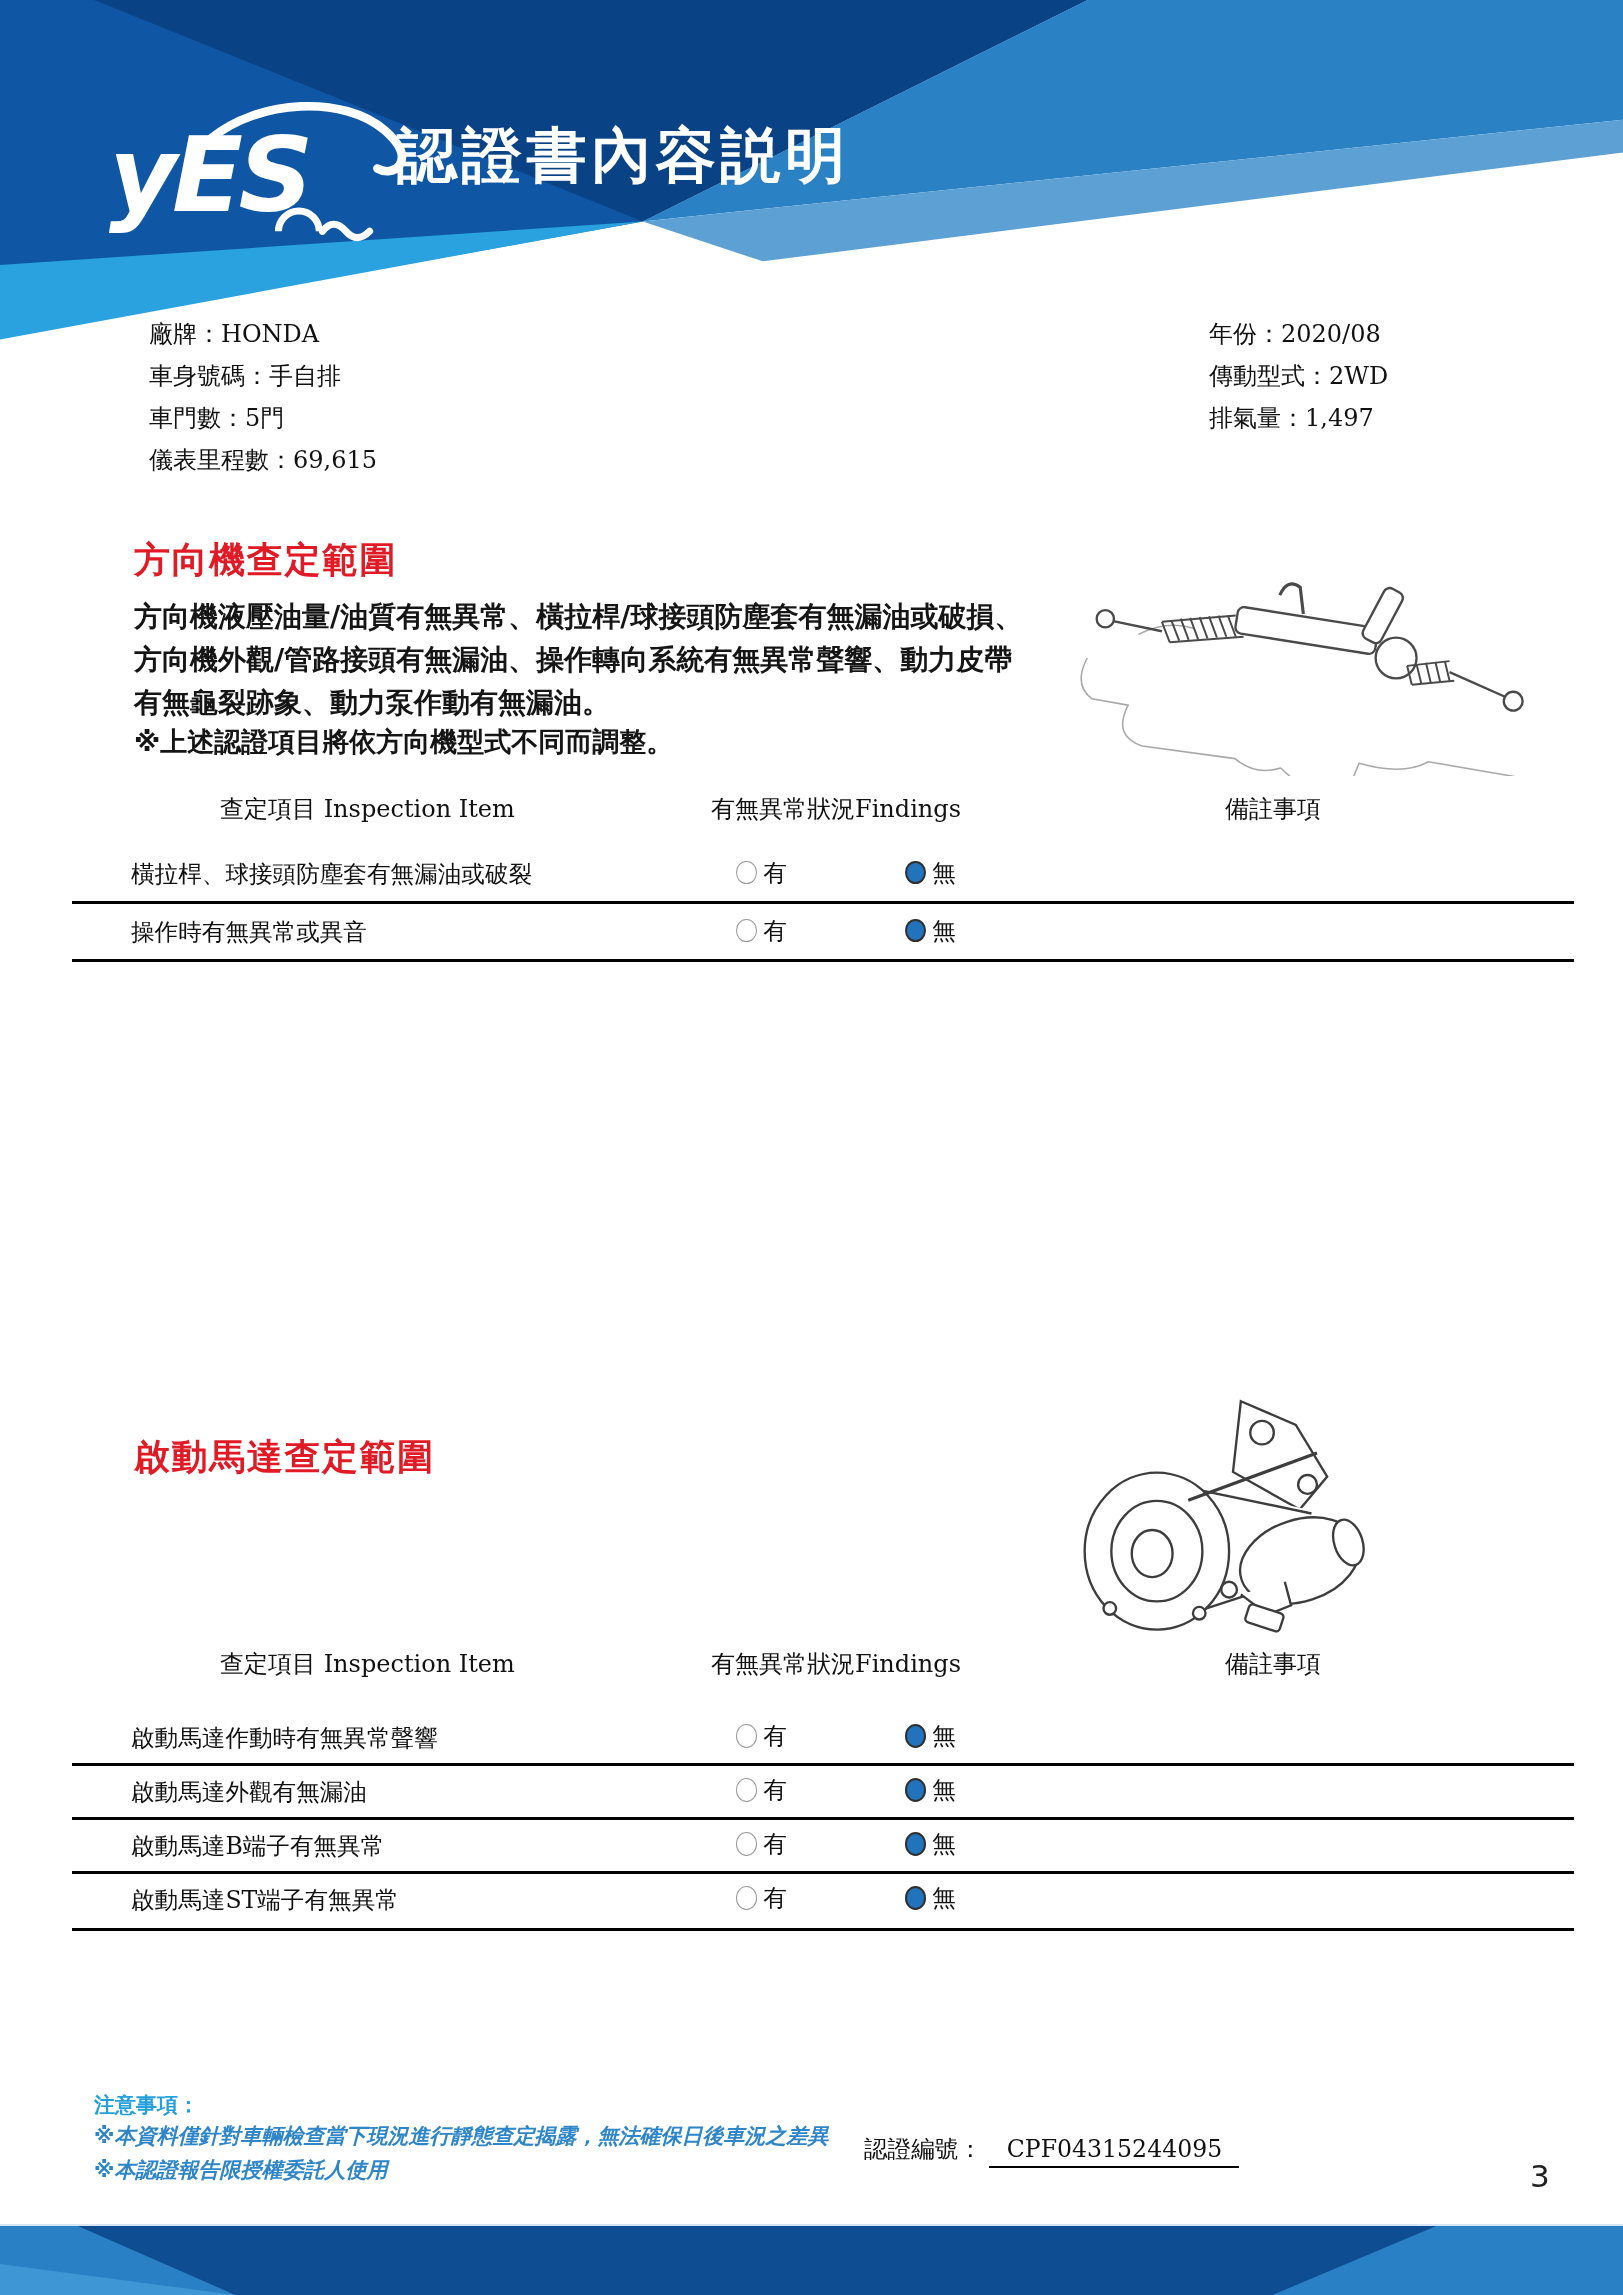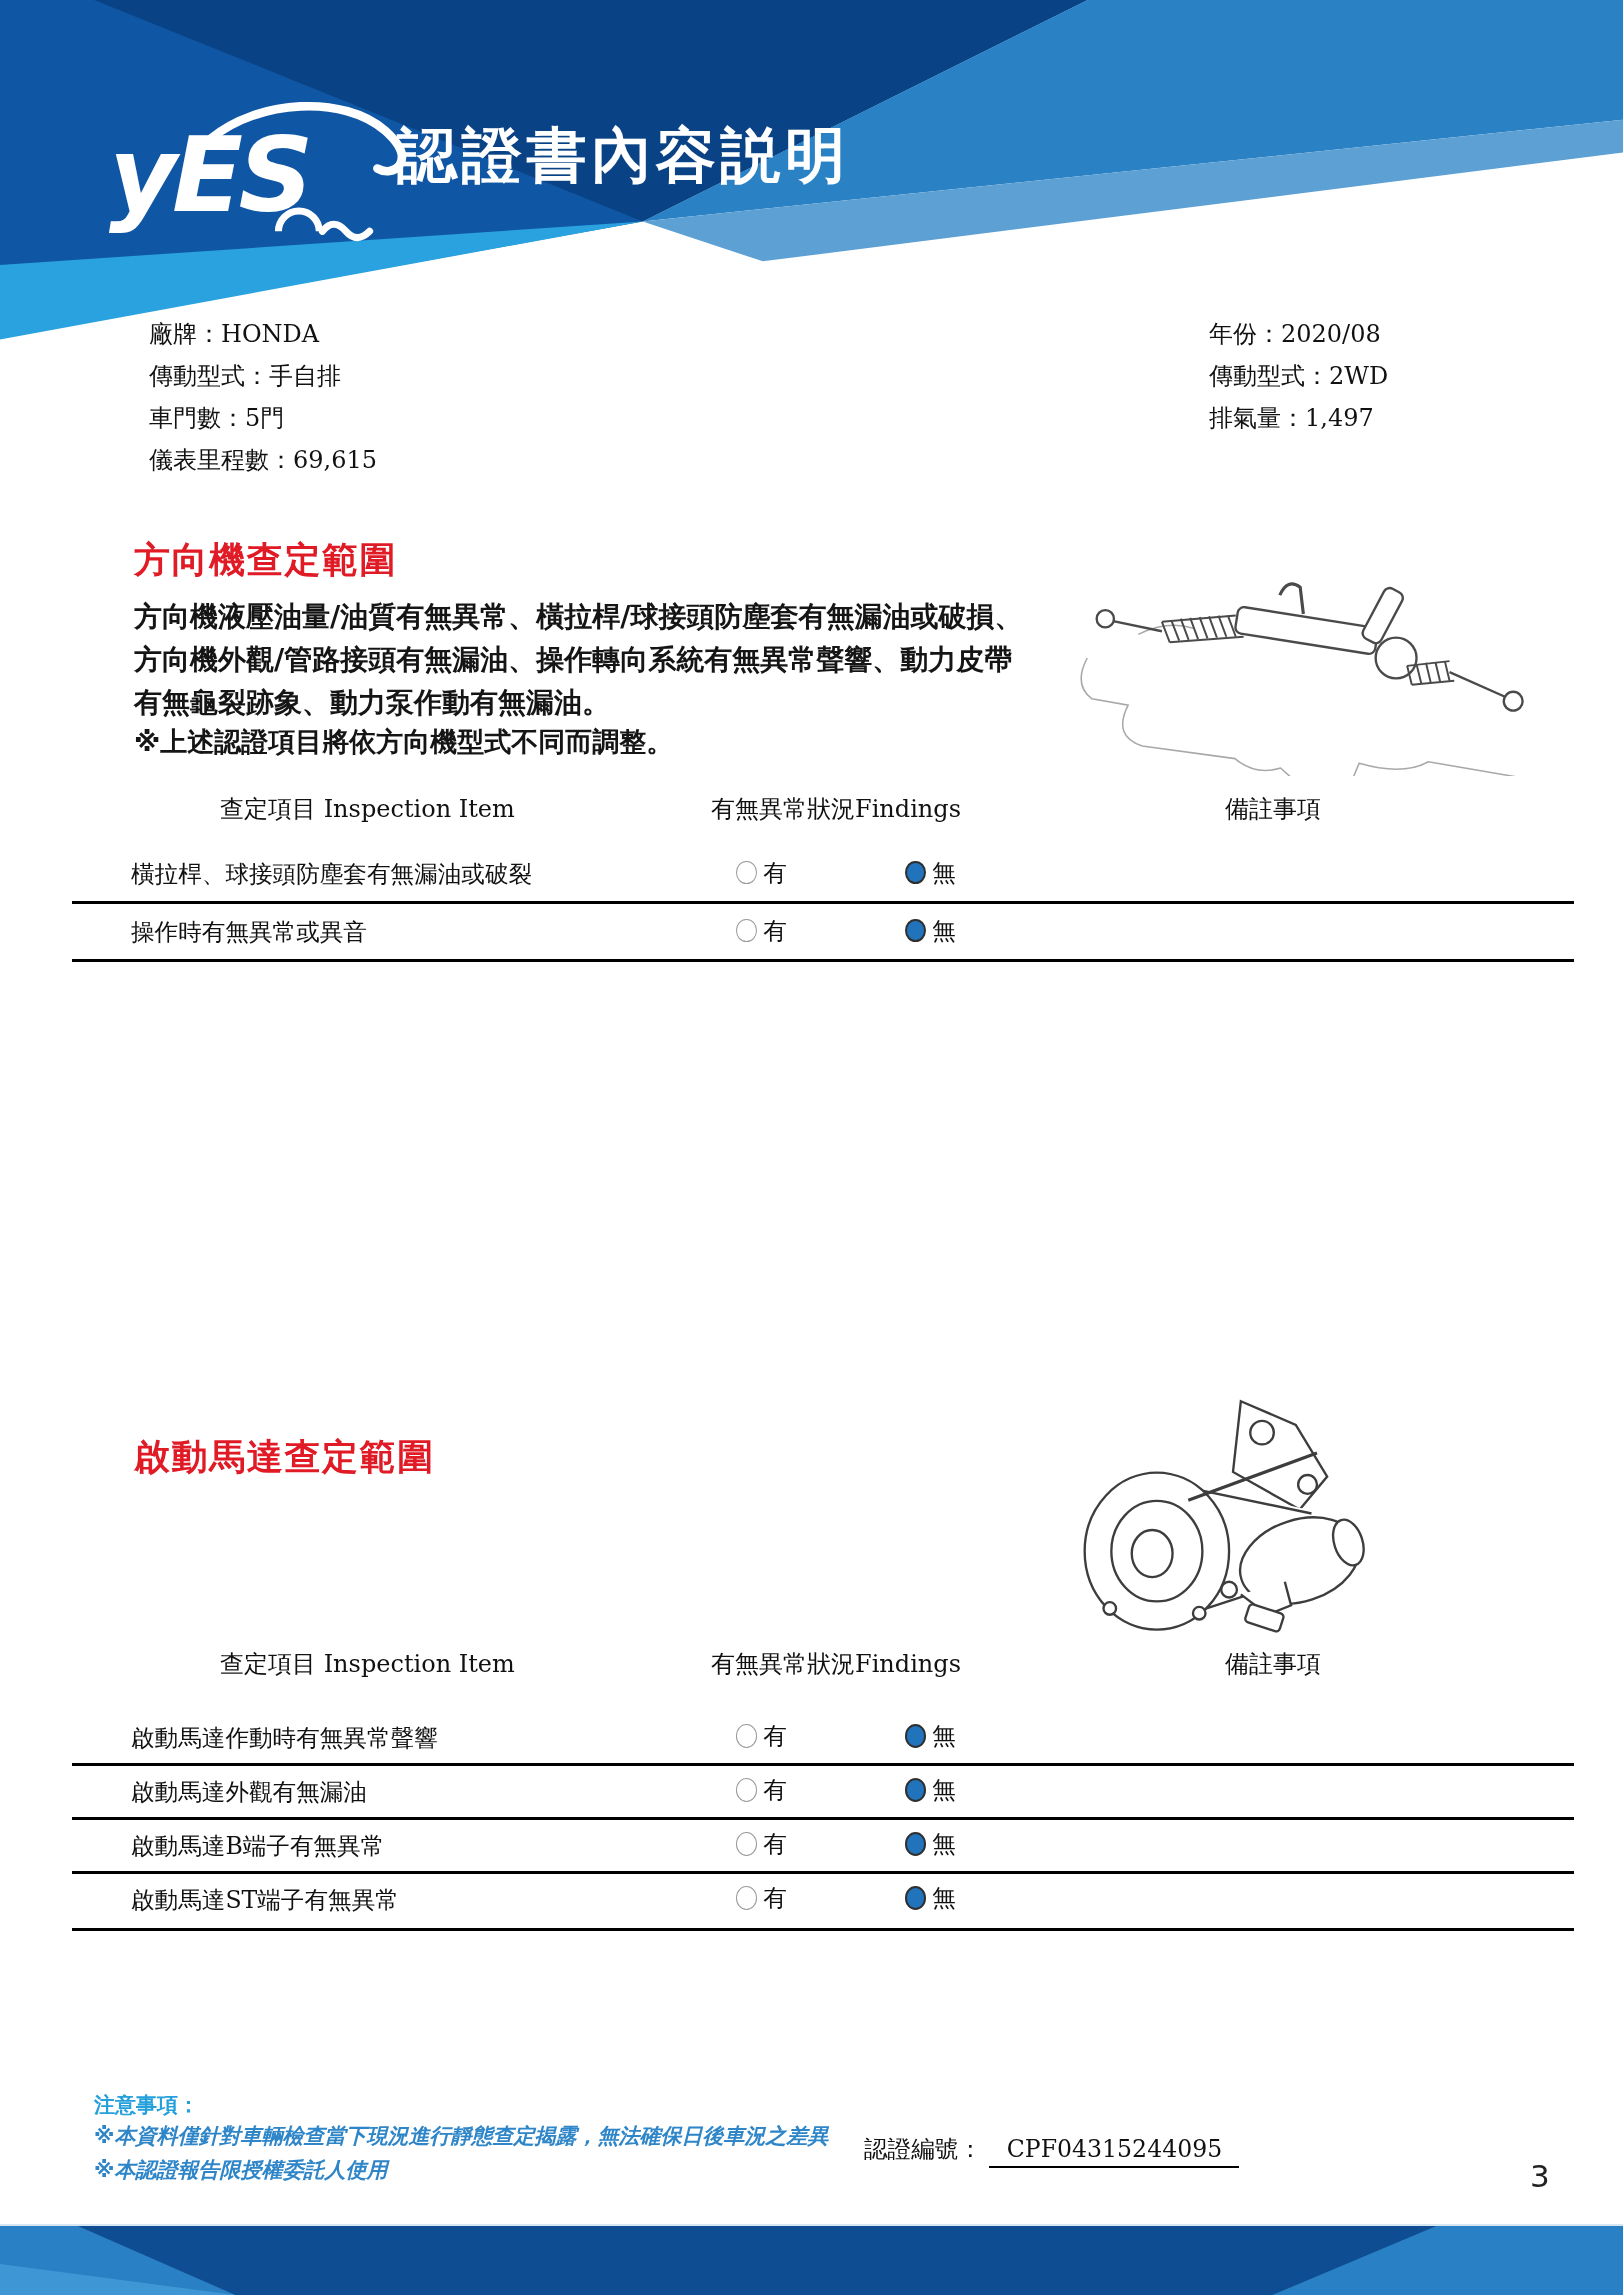--- a/index.html
+++ b/index.html
@@ -84,21 +84,21 @@
         <path d="M150,58 C210,8 320,2 372,48 C392,66 398,80 390,92 C384,100 372,102 362,96" fill="none" stroke="#ffffff" stroke-width="11" stroke-linecap="round"></path>
         <path d="M236,176 a26,26 0 0 1 52,0" fill="none" stroke="#ffffff" stroke-width="9"></path>
         <path d="M292,176 q14,-18 30,0 q14,16 30,0" fill="none" stroke="#ffffff" stroke-width="9" stroke-linecap="round"></path>
       </svg>
     </div>
     <div id="header-title">認證書內容説明</div>
   </div>
 
   <div class="abs vinfo" id="vcol1">
     <div>廠牌：HONDA</div>
-    <div>傳動型式：手自排</div>
+    <div>車身號碼：手自排</div>
     <div>車門數：5門</div>
     <div>儀表里程數：69,615</div>
   </div>
   <div class="abs vinfo" id="vcol3">
     <div>年份：2020/08</div>
     <div>傳動型式：2WD</div>
     <div>排氣量：1,497</div>
   </div>
 
   <div class="abs sec-title" style="left:134px;top:536px;">方向機查定範圍</div>

